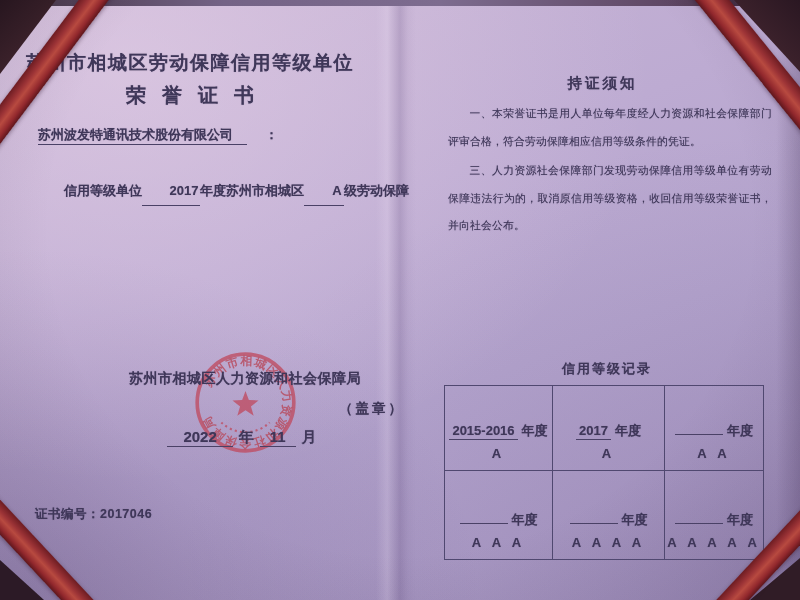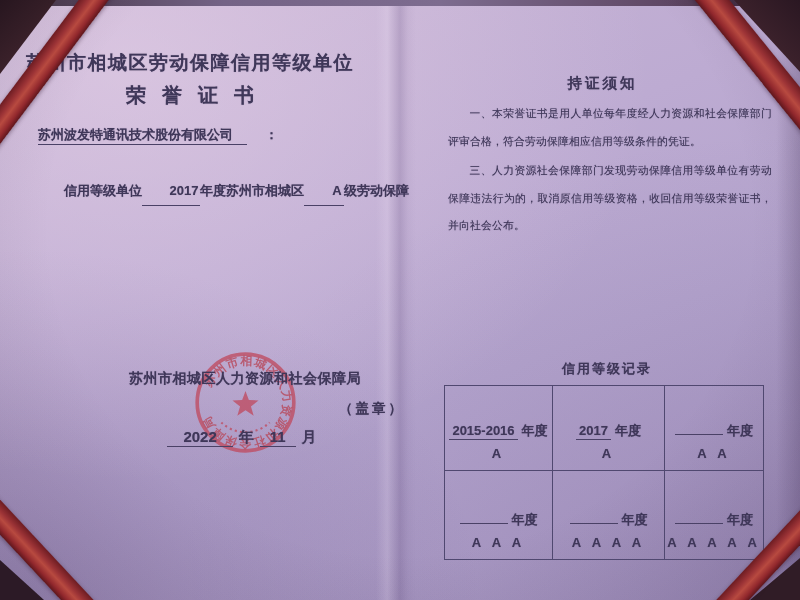--- a/index.html
+++ b/index.html
@@ -132,20 +132,23 @@
     <path d="M27,69 A33,33 0 0 0 73,69" fill="none" stroke="#bf5066" stroke-width="2" stroke-dasharray="2,3"></path>
   </svg>
 
   <div class="abs sig ink">苏州市相城区人力资源和社会保障局</div>
   <div class="abs sealnote ink">（盖章）</div>
 
   <div class="abs dateline ink">
     <span class="u">2022</span><span class="suffix">年</span><span class="u month">11</span><span class="suffix">月</span>
   </div>
 
+  <div class="abs certno ink">
+    <span>证书编号：</span><span>2017046</span>
+  </div>
 
   <div class="abs notice-title ink">持证须知</div>
 
   <div class="abs notices ink">
     <p>一、本荣誉证书是用人单位每年度经人力资源和社会保障部门评审合格，符合劳动保障相应信用等级条件的凭证。</p>
     <p>三、人力资源社会保障部门发现劳动保障信用等级单位有劳动保障违法行为的，取消原信用等级资格，收回信用等级荣誉证书，并向社会公布。</p>
   </div>
 
   <div class="abs record-title ink">信用等级记录</div>
 

